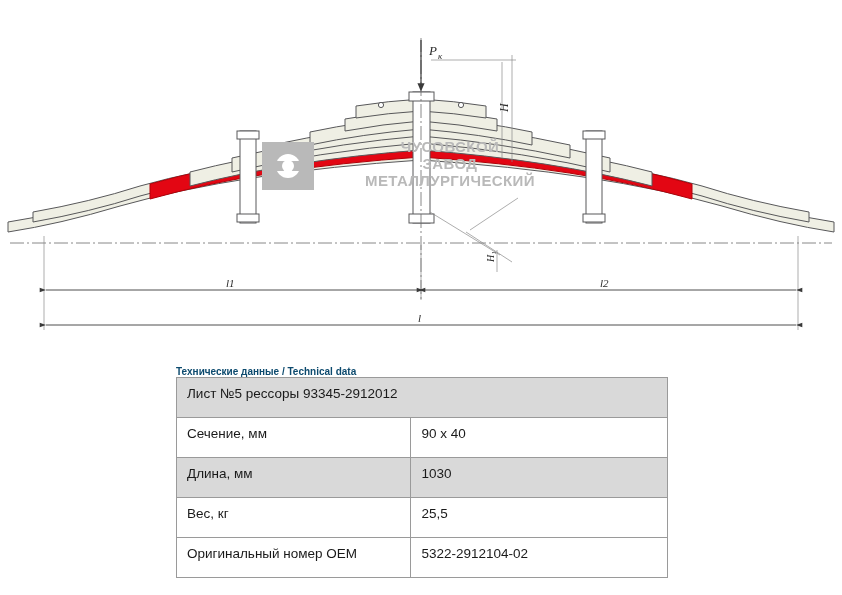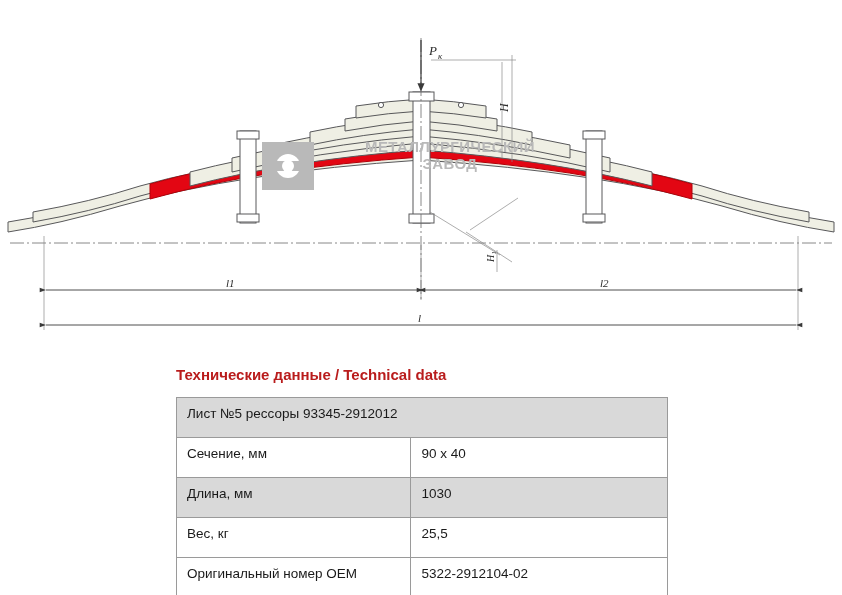--- a/index.html
+++ b/index.html
@@ -61,24 +61,24 @@
     vertical-align: super;
   }
   
   .table-block {
     position: absolute;
     left: 176px;
     top: 366px;
     width: 492px;
   }
   .table-title {
-    color: #b91c1c;
+    color: #0c4a6e;
     font-weight: bold;
-    font-size: 15px;
-    margin-bottom: 14px;
+    font-size: 10px;
+    margin-bottom: 0;
     font-family: "Liberation Sans", sans-serif;
   }
   table.techdata {
     border-collapse: collapse;
     width: 492px;
     font-size: 13.5px;
     color: #1a1a1a;
   }
   table.techdata td {
     border: 1px solid #9a9a9a;
@@ -212,22 +212,23 @@
     
     <div class="watermark">
       <div style="position:absolute;left:-40px;top:2px;width:56px;height:52px;">
         <svg width="56" height="52" viewBox="0 0 56 52">
           <rect x="2" y="2" width="52" height="48" fill="#b9b9b9"></rect>
           <circle cx="28" cy="26" r="12" fill="#ffffff"></circle>
           <rect x="14" y="21" width="28" height="10" fill="#b9b9b9"></rect>
           <circle cx="28" cy="26" r="6" fill="#ffffff"></circle>
         </svg>
       </div>
+      <div class="wm-line">ЧУСОВСКОЙ</div>
+      <div class="wm-line">ЗАВОД</div>
       <div class="wm-line">МЕТАЛЛУРГИЧЕСКИЙ</div>
-      <div class="wm-line">ЗАВОД</div>
     </div>
   </div>
 
   <div class="wm-abc">
     <span>abcp</span><sup>.ru</sup>
   </div>
 
   <div class="table-block">
     <div class="table-title">Технические данные / Technical data</div>
     <table class="techdata">

